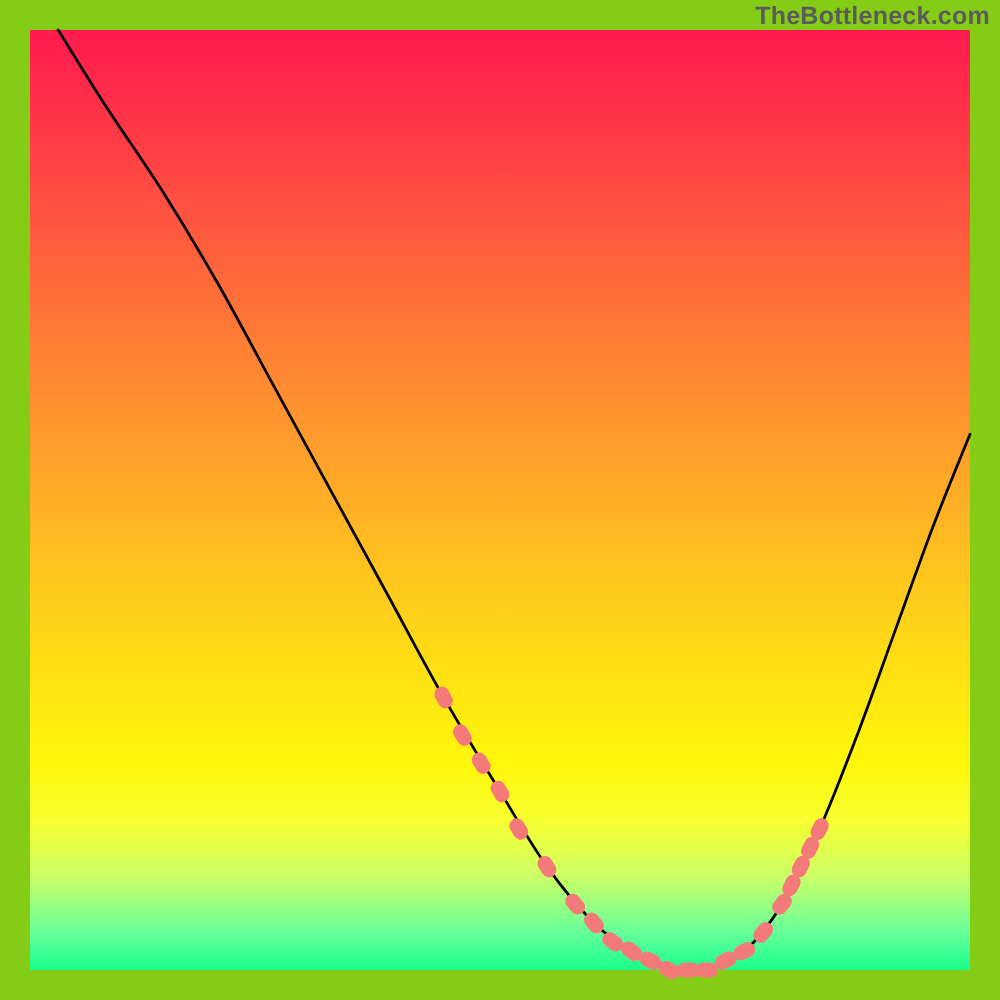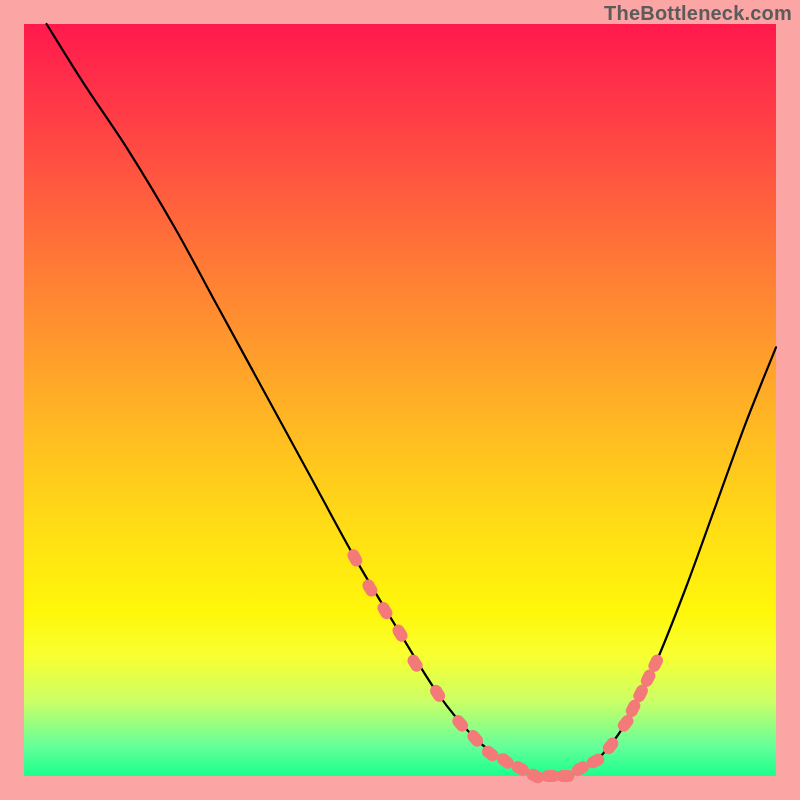--- a/index.html
+++ b/index.html
@@ -1,21 +1,21 @@
 <!DOCTYPE html>
 <html><head>
 <meta charset="utf-8">
 <style>
   * { margin: 0; padding: 0; box-sizing: border-box; }
   html, body { width: 800px; height: 800px; overflow: hidden; background: #000; }
   .frame {
     position: relative;
     width: 800px;
     height: 800px;
-    background: #fca5a5;
+    background: #84cc16;
   }
   .plot-area {
     position: absolute;
     left: 24px;
     top: 24px;
     width: 752px;
     height: 752px;
     background: linear-gradient(to bottom,
       #ff1a4d 0%,
       #ff3049 8%,

